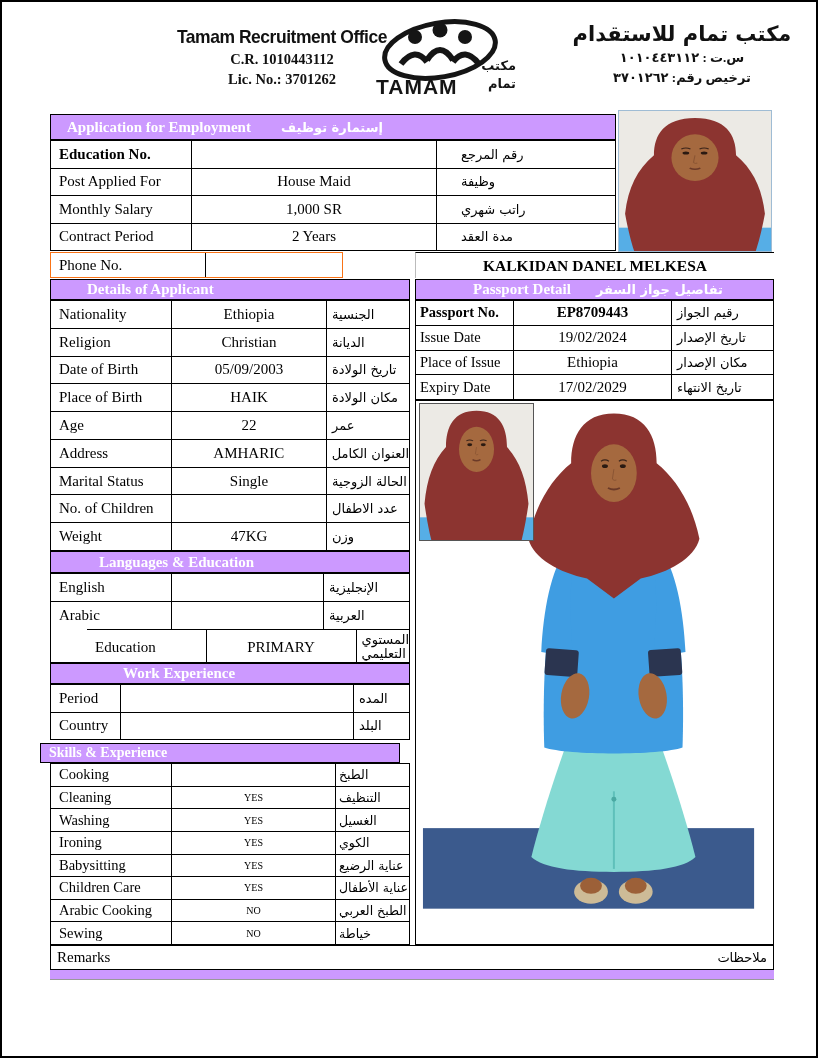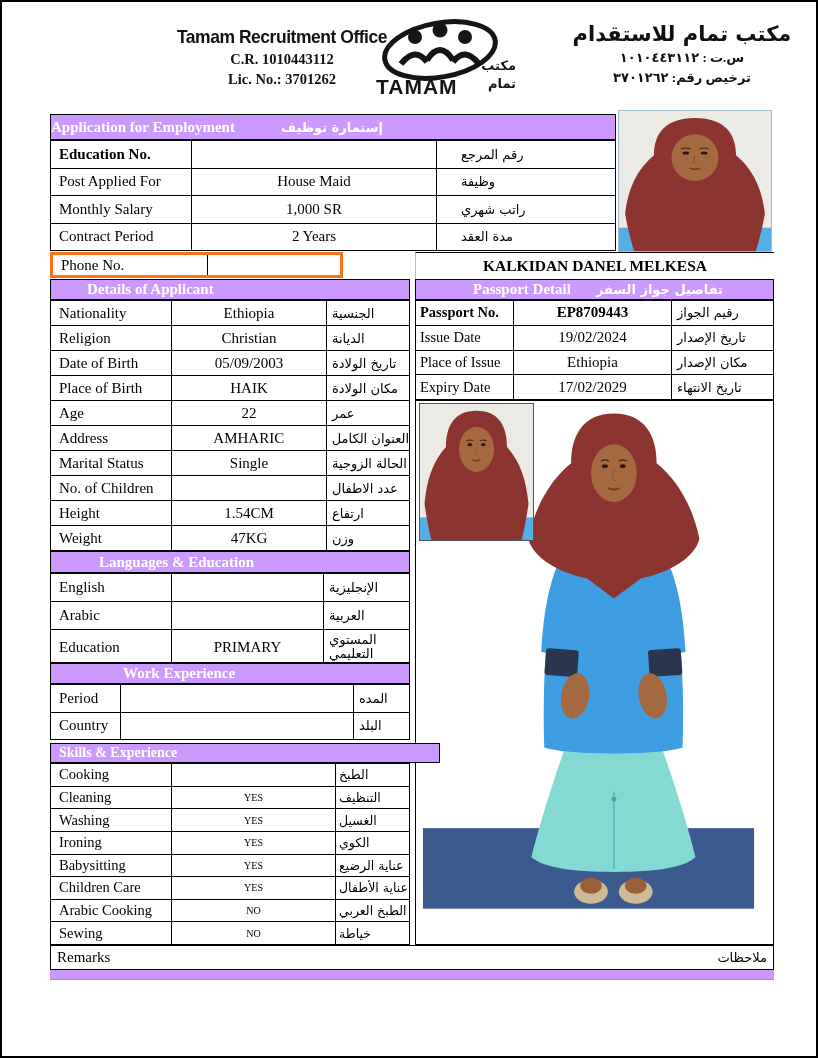--- a/index.html
+++ b/index.html
@@ -25,26 +25,26 @@
   .c1{padding-left:8px;font-size:15px;}
   .c2{border-left:1px solid #000;justify-content:center;font-size:15px;}
   .c3{border-left:1px solid #000;padding-left:5px;font-size:13px;font-family:"DejaVu Sans",sans-serif;}
   .tbl-app .c1{width:140px;}.tbl-app .c2{width:245px;}.tbl-app .c3{flex:1;padding-left:24px;}
   .tbl-app .trow:nth-of-type(1) .c1{font-weight:bold;}
   .tbl-det .c1{width:120px;}.tbl-det .c2{width:155px;}.tbl-det .c3{flex:1;}
   .tbl-pass .c1{width:97px;padding-left:4px;font-size:14.5px;}.tbl-pass .c2{width:158px;}.tbl-pass .c3{flex:1;}
   .tbl-pass .trow:nth-of-type(1) .c1,.tbl-pass .trow:nth-of-type(1) .c2{font-weight:bold;}
   .tbl-lang .c1{width:120px;}.tbl-lang .c2{width:152px;}.tbl-lang .c3{flex:1;}
   .tbl-lang .trow{flex:none;height:27px;}
-  .tbl-lang .trow:nth-of-type(3){height:34px;}
+  .tbl-lang .trow:nth-of-type(3){height:34px;margin-left:36px;}
   .tbl-lang .trow:nth-of-type(3) .c3{white-space:normal;line-height:1.1;}
   .tbl-work .c1{width:69px;}.tbl-work .c2{width:233px;}.tbl-work .c3{flex:1;}
   .tbl-skill .c1{width:120px;font-size:14.5px;}.tbl-skill .c2{width:164px;font-size:10px;}.tbl-skill .c3{flex:1;font-size:12.5px;padding-left:3px;}
   
-  .phone-box{left:48px;top:250px;width:293px;height:26px;border:3px solid #f97316;box-sizing:border-box;display:flex;}
+  .phone-box{left:48px;top:250px;width:293px;height:26px;border:1px solid #f97316;box-sizing:border-box;display:flex;}
   .phone-box .pl{width:155px;border-right:1px solid #000;display:flex;align-items:center;padding-left:8px;font-size:15px;box-sizing:border-box;}
   .name-box{left:413px;top:250px;width:359px;height:26px;border-top:1px solid #000;border-left:1px solid #bbb;box-sizing:border-box;display:flex;align-items:center;justify-content:center;font-weight:bold;font-size:15.5px;}
   .photo-top{left:616px;top:108px;width:154px;height:142px;border:1px solid #9fbcd4;box-sizing:border-box;background:#eceae5;}
   .photo-cell{left:413px;top:398px;width:359px;height:545px;border:1px solid #000;box-sizing:border-box;background:#fff;}
   .small-photo{left:3px;top:2px;width:115px;height:138px;border:1px solid #555;box-sizing:border-box;background:#eceae5;z-index:2;}
   .remarks-row{left:48px;top:943px;width:724px;height:25px;border:1px solid #000;box-sizing:border-box;display:flex;align-items:center;justify-content:space-between;padding:0 6px;}
   .remarks-row .ren{font-size:15px;}
   .remarks-row .rar{font-size:13px;font-family:"DejaVu Sans",sans-serif;}
   .pstrip{left:48px;top:968px;width:724px;height:9px;background:#cc99ff;border-bottom:1px solid #999;}
   svg{display:block;}
@@ -75,21 +75,21 @@
     </svg>
   </div>
 
   <div class="abs hdr-right">
     <div class="a1">مكتب تمام للاستقدام</div>
     <div class="a2">س.ت : ١٠١٠٤٤٣١١٢</div>
     <div class="a3">ترخيص رقم: ٣٧٠١٢٦٢</div>
   </div>
 
   <div class="abs phead" style="left:48px;top:112px;width:566px;height:26px;">
-    <span class="en" style="padding-left:0;">Application for Employment</span>
+    <span class="en" style="padding-left:16px;">Application for Employment</span>
     <span class="ar" style="left:230px;">إستمارة توظيف</span>
   </div>
   <div class="abs tbl tbl-app" style="left:48px;top:138px;width:566px;height:111px;">
 
       <div class="trow">
         <div class="c1">Education No.</div>
         <div class="c2"></div>
         <div class="c3">رقم المرجع</div>
       </div>
 
@@ -180,25 +180,20 @@
         <div class="c2">Single</div>
         <div class="c3">الحالة الزوجية</div>
       </div>
 
       <div class="trow">
         <div class="c1">No. of Children</div>
         <div class="c2"></div>
         <div class="c3">عدد الاطفال</div>
       </div>
 
-      <div class="trow">
-        <div class="c1">Height</div>
-        <div class="c2">1.54CM</div>
-        <div class="c3">ارتفاع</div>
-      </div>
 
       <div class="trow">
         <div class="c1">Weight</div>
         <div class="c2">47KG</div>
         <div class="c3">وزن</div>
       </div>
     </div>
 
   <div class="abs phead" style="left:413px;top:277px;width:359px;height:21px;">
     <span class="en" style="padding-left:57px;">Passport Detail</span>
@@ -311,21 +306,21 @@
         <div class="c3">المده</div>
       </div>
 
       <div class="trow">
         <div class="c1">Country</div>
         <div class="c2"></div>
         <div class="c3">البلد</div>
       </div>
     </div>
 
-  <div class="abs phead" style="left:48px;top:741px;width:390px;height:20px;">
+  <div class="abs phead" style="left:38px;top:741px;width:360px;height:20px;">
     <span class="en" style="padding-left:8px;font-size:14px;">Skills &amp; Experience</span>
 
   </div>
   <div class="abs tbl tbl-skill" style="left:48px;top:761px;width:360px;height:182px;">
 
       <div class="trow">
         <div class="c1">Cooking</div>
         <div class="c2"></div>
         <div class="c3">الطبخ</div>
       </div>

